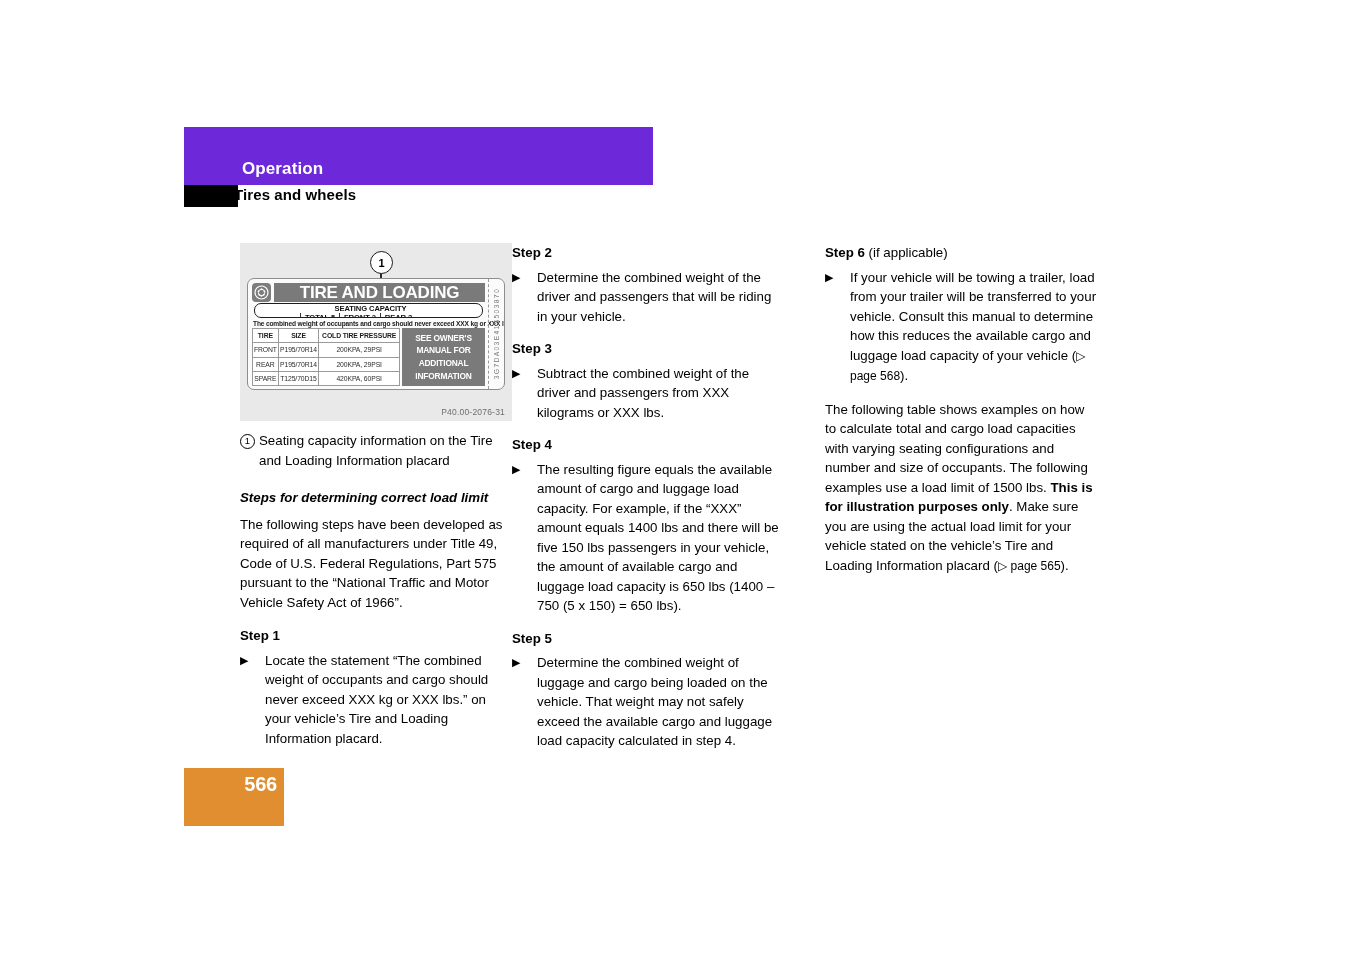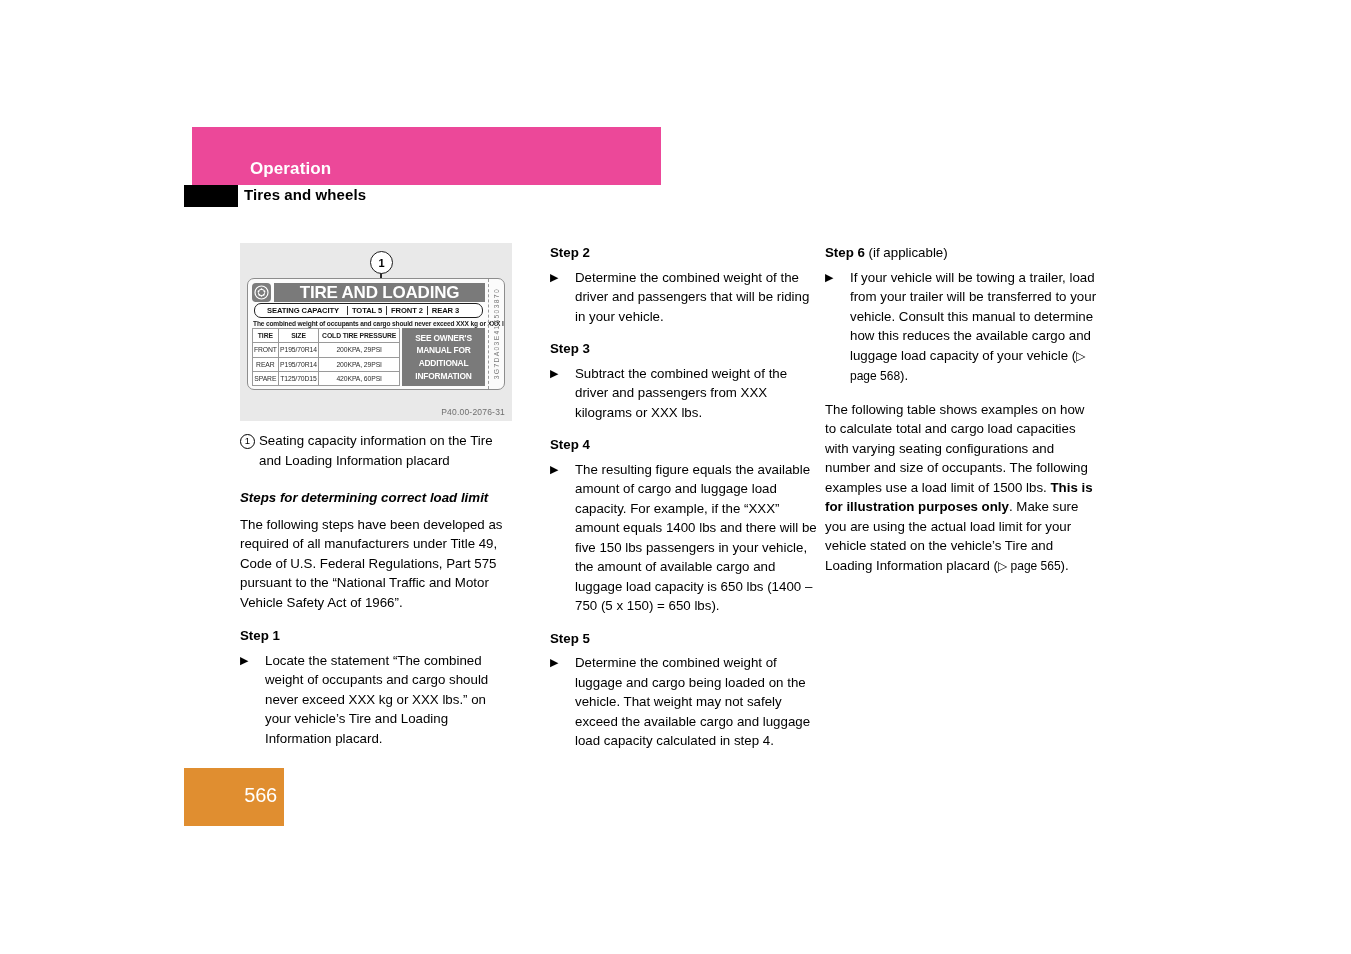--- a/index.html
+++ b/index.html
@@ -12,61 +12,61 @@
     height: 954px;
     position: relative;
     font-family: "Liberation Sans", sans-serif;
     color: #000000;
     overflow: hidden;
   }
 
   
   .header-band {
     position: absolute;
-    left: 192px;
+    left: 184px;
     top: 127px;
     width: 469px;
     height: 58px;
-    background: #ec4899;
+    background: #6d28d9;
   }
   .header-band-title {
     position: absolute;
     left: 58px;
     bottom: 6px;
     font-size: 17px;
     font-weight: bold;
     color: #ffffff;
     letter-spacing: 0.1px;
   }
   .header-black-tab {
     position: absolute;
     left: 184px;
     top: 185px;
     width: 54px;
     height: 22px;
     background: #000000;
   }
   .header-sub {
     position: absolute;
-    left: 244px;
+    left: 234px;
     top: 186px;
     font-size: 15px;
     font-weight: bold;
     color: #000000;
     letter-spacing: 0.1px;
   }
 
   
   .col {
     position: absolute;
     top: 243px;
     width: 272px;
   }
   .col-1 { left: 240px; }
-  .col-2 { left: 550px; }
+  .col-2 { left: 512px; }
   .col-3 { left: 825px; }
 
   
   .body-text {
     font-size: 13.3px;
     line-height: 19.5px;
     color: #000;
     margin: 0 0 14px 0;
   }
   .sec-head {
@@ -204,20 +204,21 @@
     border: 1.3px solid #1e1e1e;
     border-radius: 7px;
     display: flex;
     align-items: center;
     font-size: 7.6px;
     font-weight: bold;
     color: #111;
     letter-spacing: -0.1px;
     background: #fff;
     overflow: hidden;
+    flex-direction: column;
   }
   .seating-label {
     flex: 0 0 auto;
     padding-left: 12px;
     padding-right: 8px;
   }
   .seating-cells {
     flex: 1 1 auto;
     display: flex;
     justify-content: space-around;
@@ -323,23 +324,23 @@
     position: absolute;
     left: 184px;
     top: 768px;
     width: 100px;
     height: 58px;
     background: #e08e30;
   }
   .footer-pagenum {
     position: absolute;
     right: 7px;
-    top: 16px;
+    top: 5px;
     font-size: 20px;
-    font-weight: normal;
+    font-weight: bold;
     color: #ffffff;
     letter-spacing: -0.2px;
     text-align: center;
   }
 </style>
 </head>
 <body>
 
 <div class="header-band">
   <div class="header-band-title">Operation</div>

